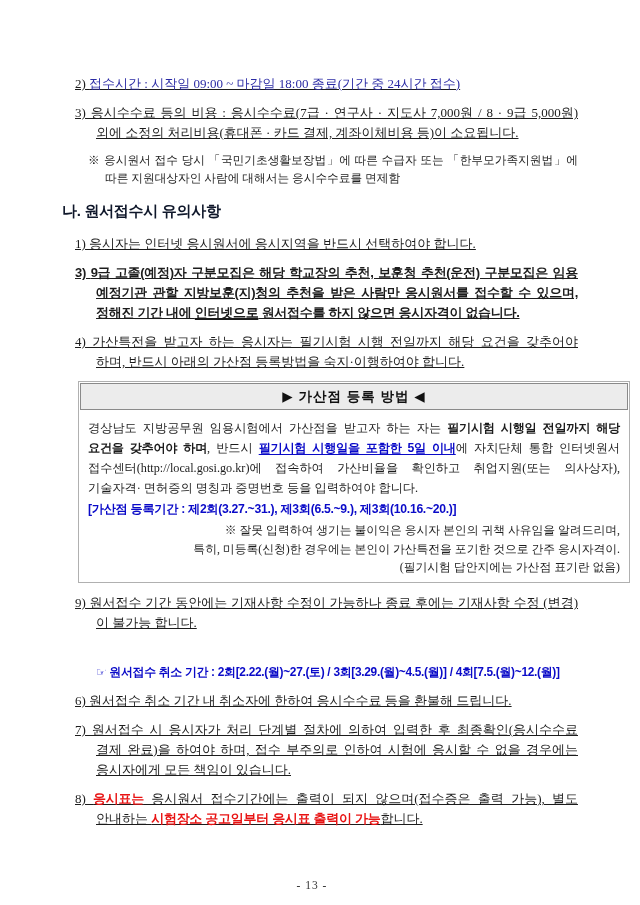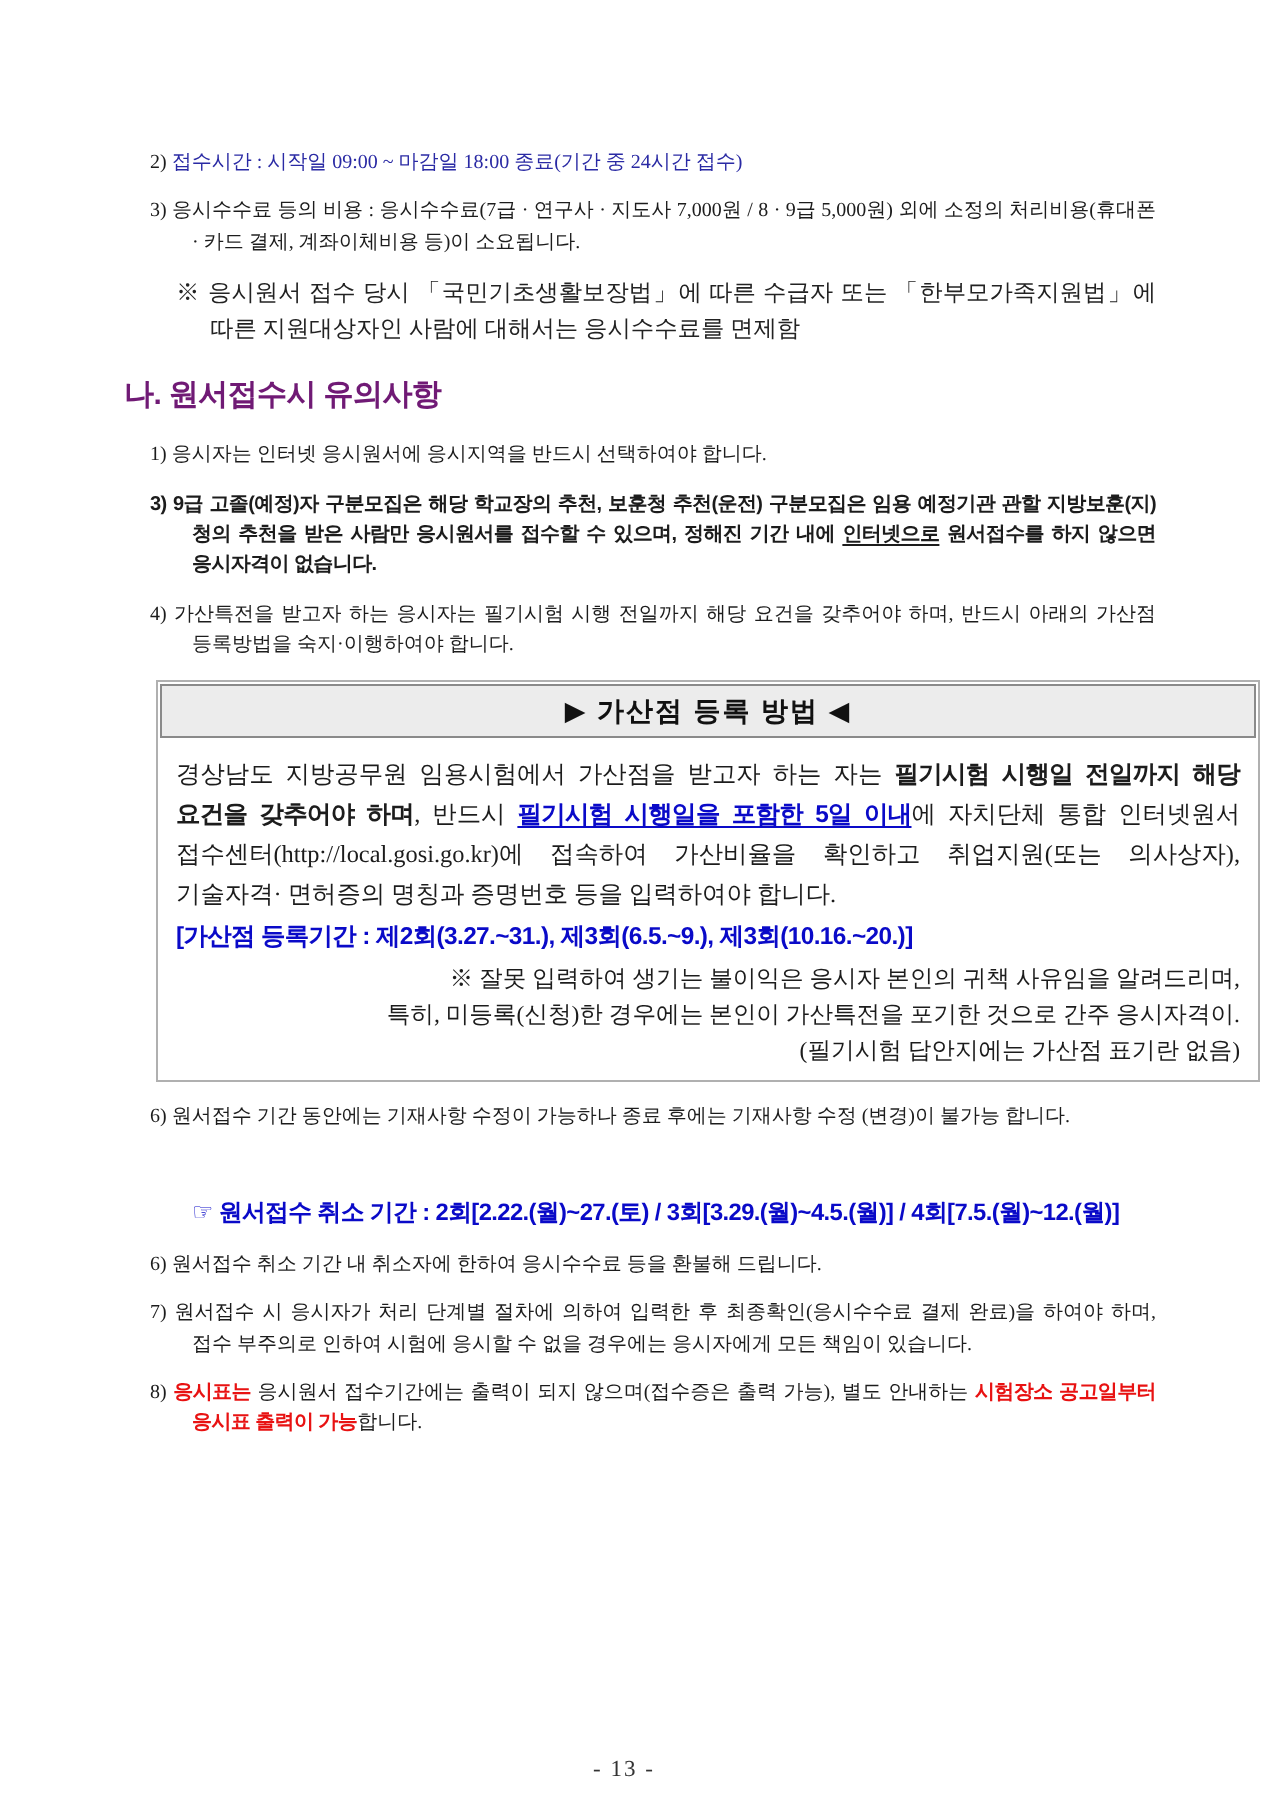--- a/index.html
+++ b/index.html
@@ -11,44 +11,45 @@
     background:#ffffff;
     font-family:"Liberation Serif","DejaVu Serif",serif;
     color:#1c1c1c;
     overflow:hidden;
   }
   p{margin:0;}
   .item{
     margin-left:13px;
     padding-left:21px;
     text-indent:-21px;
-    font-size:10px;
+    font-size:13px;
     line-height:1.54;
     text-align:justify;
     word-break:keep-all;
     margin-bottom:9px;
+    text-decoration:underline;
   }
   .note{
     margin-left:26px;
     padding-left:17px;
     text-indent:-17px;
     font-size:11.7px;
     line-height:1.5;
     text-align:justify;
     word-break:keep-all;
     margin-bottom:9px;
     color:#222;
   }
   .heading{
     font-family:"Liberation Sans","DejaVu Sans",sans-serif;
     font-weight:bold;
     font-size:15px;
     letter-spacing:-0.3px;
     margin:15px 0 13px 0;
-    color:#701a75;
+    color:#0f172a;
   }
   .b{
     font-weight:bold;
     font-family:"Liberation Sans","DejaVu Sans",sans-serif;
     letter-spacing:-0.3px;
   }
   .u{text-decoration:underline;text-underline-offset:2px;}
   .blue{color:var(--blue);}
   .blue2{color:var(--blue2);}
   .red{color:var(--red);}
@@ -131,21 +132,21 @@
     <div class="bonus-box-header">▶ 가산점 등록 방법 ◀</div>
     <div class="bonus-box-body">
       <p class="box-para"><span>경상남도 지방공무원 임용시험에서 가산점을 받고자 하는 자는 </span><span class="b">필기시험 시행일 전일까지 해당 요건을 갖추어야 하며</span><span>, 반드시 </span><span class="blue2 b u">필기시험 시행일을 포함한 5일 이내</span><span>에 자치단체 통합 인터넷원서 접수센터(http://local.gosi.go.kr)에 접속하여 가산비율을 확인하고 취업지원(또는 의사상자), 기술자격· 면허증의 명칭과 증명번호 등을 입력하여야 합니다.</span></p>
       <p class="box-period"><span class="blue2 b">[가산점 등록기간 : 제2회(3.27.~31.), 제3회(6.5.~9.), 제3회(10.16.~20.)]</span></p>
       <p class="box-note">※ 잘못 입력하여 생기는 불이익은 응시자 본인의 귀책 사유임을 알려드리며,</p>
       <p class="box-note cont">특히, 미등록(신청)한 경우에는 본인이 가산특전을 포기한 것으로 간주 응시자격이.</p>
       <p class="box-note cont">(필기시험 답안지에는 가산점 표기란 없음)</p>
     </div>
   </div>
 
-  <p class="item" style="margin-bottom:3px;">6) 원서접수 기간 동안에는 기재사항 수정이 가능하나 종료 후에는 기재사항 수정 (변경)이 불가능 합니다.</p>
+  <p class="item" style="margin-bottom:3px;">9) 원서접수 기간 동안에는 기재사항 수정이 가능하나 종료 후에는 기재사항 수정 (변경)이 불가능 합니다.</p>
 
   <p class="cancel-line"><span class="blue2 b">☞ 원서접수 취소 기간 : 2회[2.22.(월)~27.(토) / 3회[3.29.(월)~4.5.(월)] / 4회[7.5.(월)~12.(월)]</span></p>
 
   <p class="item">6) 원서접수 취소 기간 내 취소자에 한하여 응시수수료 등을 환불해 드립니다.</p>
 
   <p class="item">7) 원서접수 시 응시자가 처리 단계별 절차에 의하여 입력한 후 최종확인(응시수수료 결제 완료)을 하여야 하며, 접수 부주의로 인하여 시험에 응시할 수 없을 경우에는 응시자에게 모든 책임이 있습니다.</p>
 
   <p class="item" style="margin-bottom:4px;"><span>8) </span><span class="red b">응시표는</span><span> 응시원서 접수기간에는 출력이 되지 않으며(접수증은 출력 가능), 별도 안내하는 </span><span class="red b">시험장소 공고일부터 응시표 출력이 가능</span><span>합니다.</span></p>
 
   <div class="footer">- 13 -</div>

